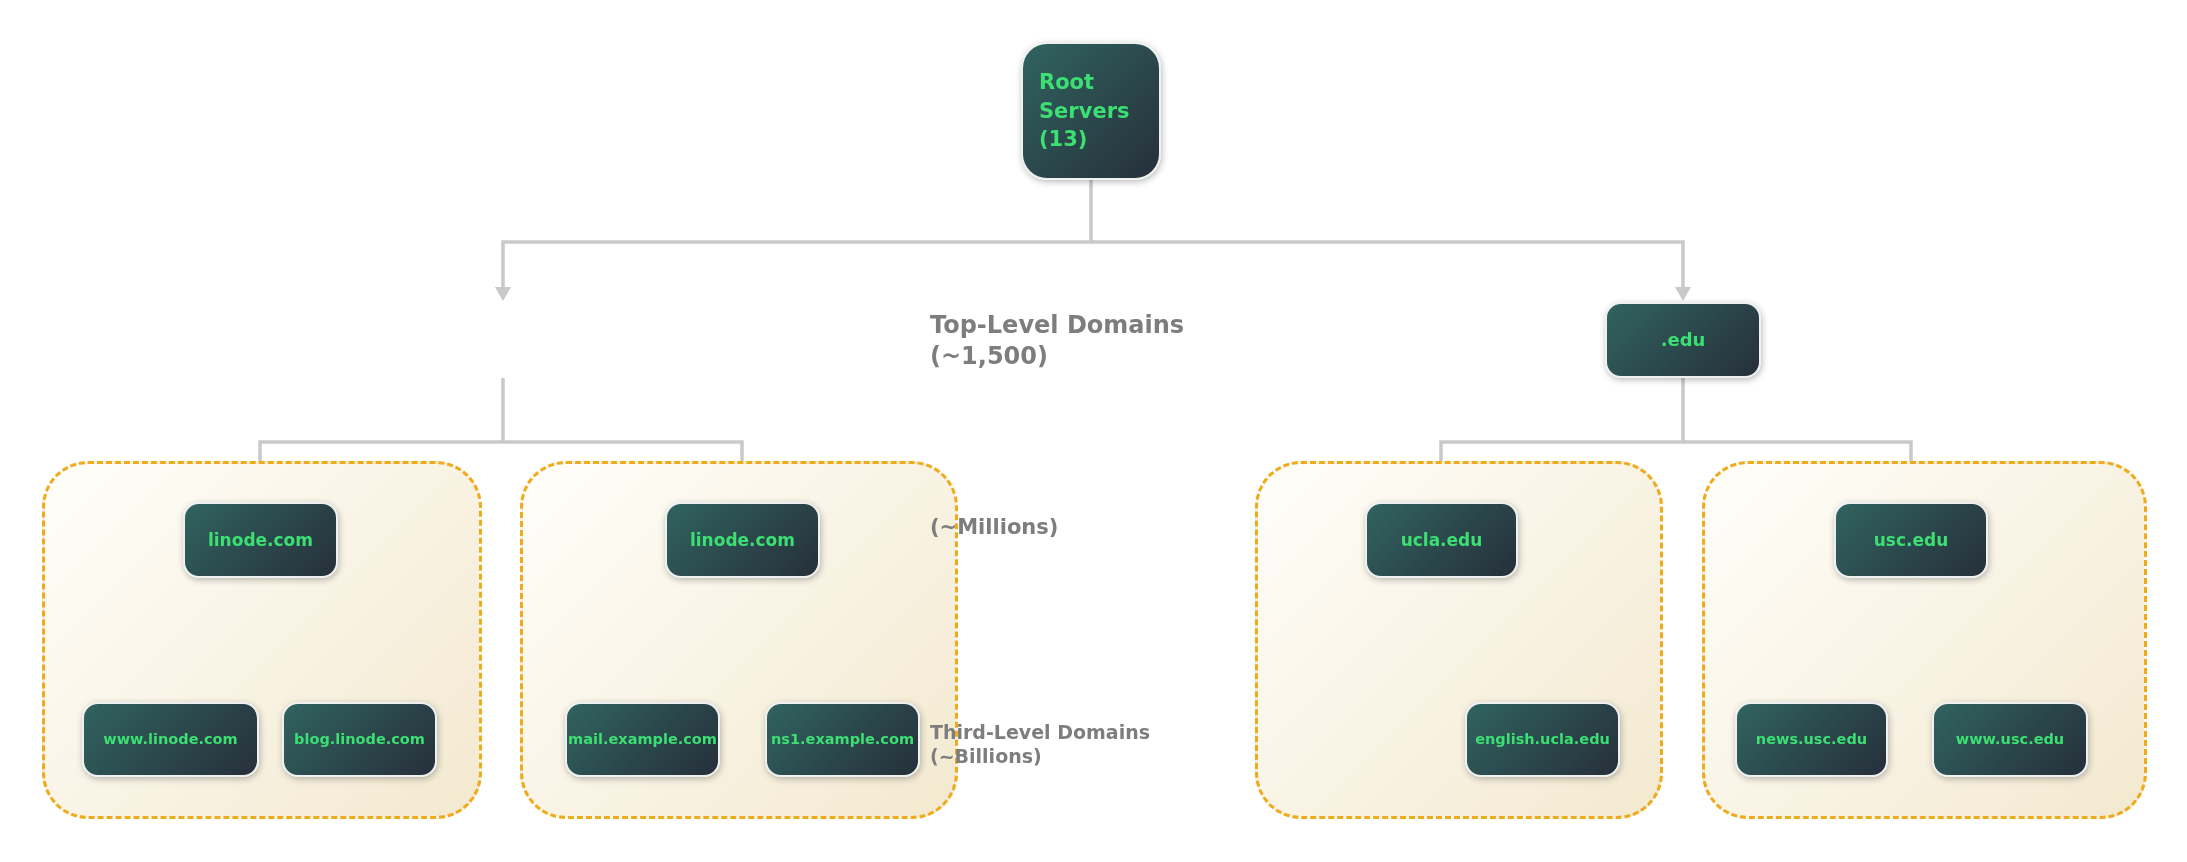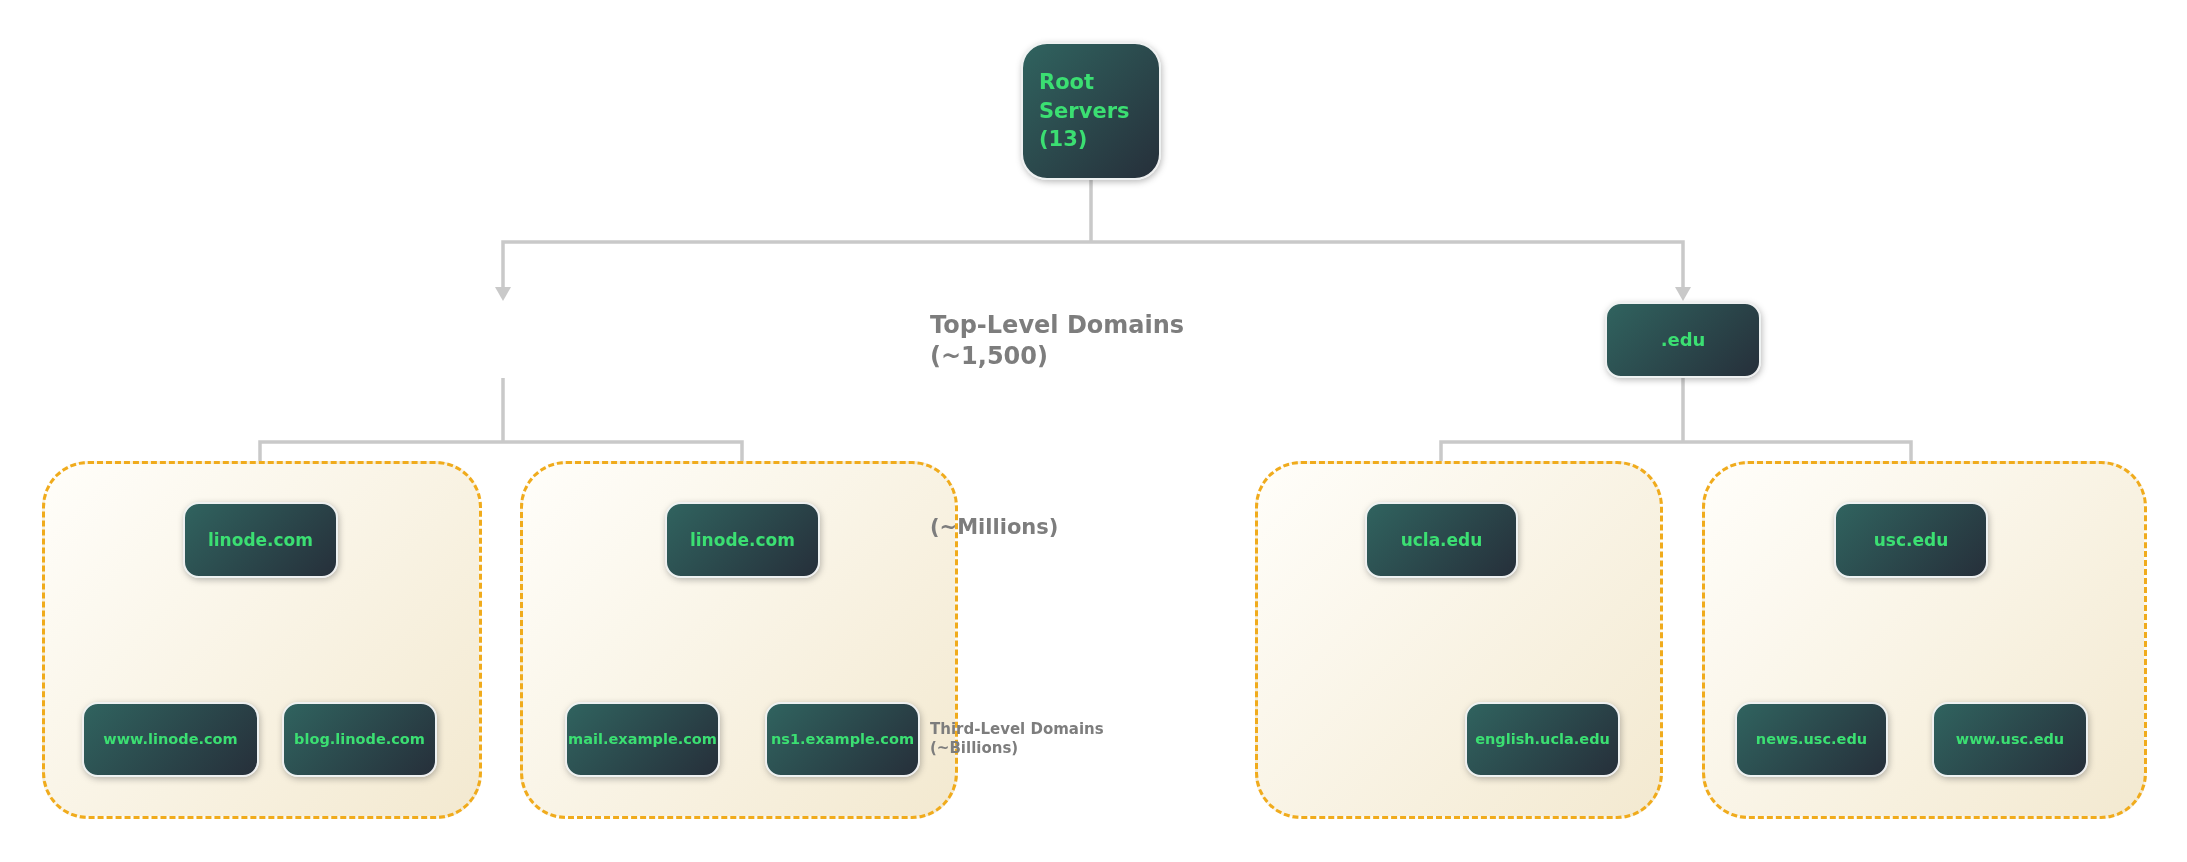--- a/index.html
+++ b/index.html
@@ -79,21 +79,21 @@
   .level-label {
     position: absolute;
     left: 930px;
     width: 322px;
     color: var(--level-label-text, #7d7d7d);
     font-weight: bold;
     line-height: 1.28;
   }
   .level-label-tld    { top: 310px; font-size: 24px; }
   .level-label-second { top: 514px; font-size: 21px; }
-  .level-label-third  { top: 720px; font-size: 15px; }
+  .level-label-third  { top: 720px; font-size: 19px; }
 </style>
 </head>
 <body>
 
 <div class="canvas">
 
   <svg class="edges" viewBox="0 0 2187 862" xmlns="http://www.w3.org/2000/svg" aria-hidden="true">
 
     <path class="edge" d="M1091,180 V242 M503,288 V242 H1683 V288"></path>
     <polygon class="arrowhead" points="495,287 511,287 503,301"></polygon>

